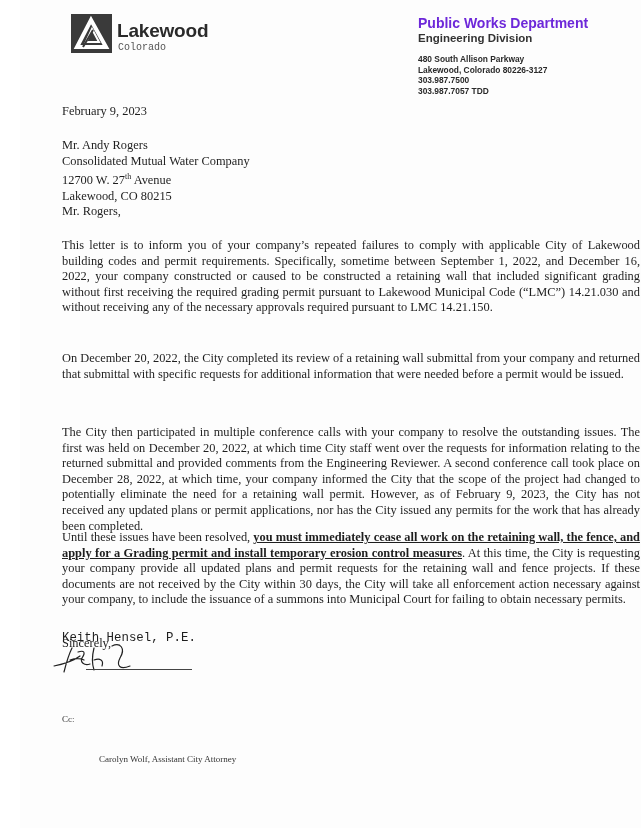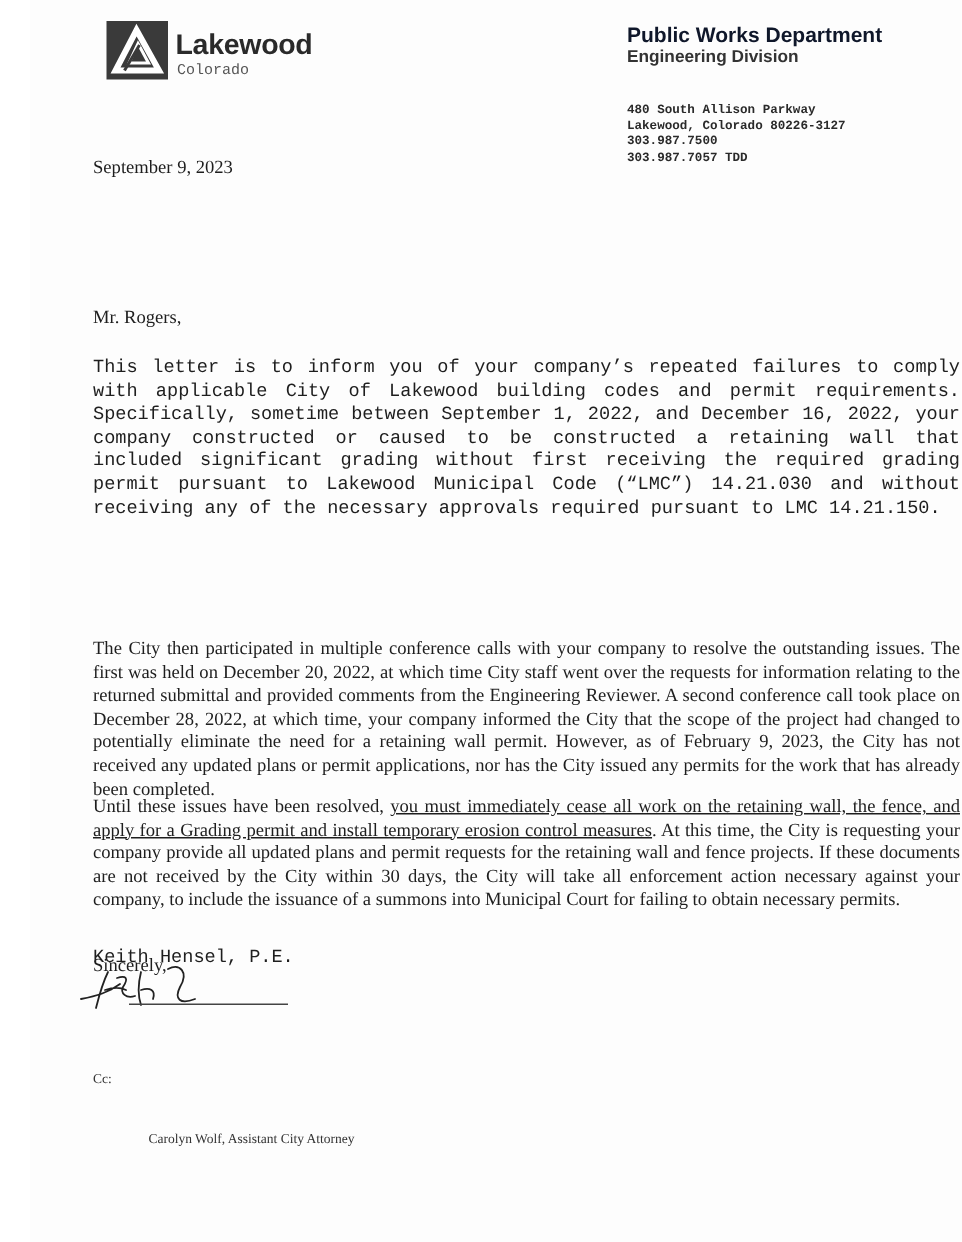--- a/index.html
+++ b/index.html
@@ -4,37 +4,37 @@
 <style>
   html, body { margin: 0; padding: 0; background: #ffffff; }
   body { width: 641px; height: 828px; position: relative; overflow: hidden; color: #1a1a1a; }
   .page { position: absolute; left: 0; top: 0; width: 641px; height: 828px; background: #fdfdfd; margin-left: 20px; }
 
   .logo { position: absolute; left: 51px; top: 14px; width: 41px; height: 39px; background: #3a3a3a; }
   .logo svg { position: absolute; left: 0; top: 0; }
   .brand-name { position: absolute; left: 97px; top: 20px; font-family: "Liberation Sans", sans-serif; font-weight: bold; font-size: 19px; color: #2a2a2a; letter-spacing: -0.2px; }
   .brand-sub { position: absolute; left: 98px; top: 42px; font-family: Liberation Mono, monospace; font-size: 10px; color: #555; }
 
-  .dept { position: absolute; left: 398px; top: 15px; font-family: "Liberation Sans", sans-serif; font-weight: bold; font-size: 14px; color: #0f172a; }
+  .dept { position: absolute; left: 398px; top: 15px; font-family: "Liberation Sans", sans-serif; font-weight: bold; font-size: 14px; color: #6d28d9; }
   .division { position: absolute; left: 398px; top: 32px; font-family: "Liberation Sans", sans-serif; font-weight: bold; font-size: 11.5px; color: #333; }
-  .addr { position: absolute; left: 398px; top: 68px; font-family: Liberation Mono, monospace; font-weight: bold; font-size: 8.4px; line-height: 10.5px; color: #2a2a2a; }
+  .addr { position: absolute; left: 398px; top: 54px; font-family: Liberation Sans, sans-serif; font-weight: bold; font-size: 8.4px; line-height: 10.5px; color: #2a2a2a; }
   .addr div { white-space: nowrap; }
 
   .serif { font-family: "Liberation Serif", serif; font-size: 12.4px; line-height: 15.6px; color: #1e1e1e; }
   .date { position: absolute; left: 42px; top: 104px; }
   .recipient { position: absolute; left: 42px; top: 138px; }
   .recipient sup { font-size: 8px; }
   .salutation { position: absolute; left: 42px; top: 204px; }
 
   .para { position: absolute; left: 42px; width: 578px; text-align: justify; }
-  .p1 { top: 238px; font-family: Liberation Mono, monospace; }
+  .p1 { top: 238px; }
   .p2 { top: 351px; }
   .p3 { top: 425px; }
   .p4 { top: 530px; }
-  .emph { font-weight: normal; text-decoration: underline; }
+  .emph { font-weight: bold; text-decoration: underline; }
 
   .closing { position: absolute; left: 42px; top: 636px; }
   .signature { position: absolute; left: 30px; top: 638px; }
   .sig-line { position: absolute; left: 66px; top: 669px; width: 106px; border-top: 1px solid #444; }
   .signer { position: absolute; left: 42px; top: 631px; font-family: Liberation Mono, monospace; }
   .signer-title { position: absolute; left: 42px; top: 684px; }
 
   .cc-label { position: absolute; left: 42px; top: 714px; font-family: "Liberation Serif", serif; font-size: 9px; color: #333; }
   .cc-value { position: absolute; left: 79px; top: 754px; font-family: "Liberation Serif", serif; font-size: 9px; color: #333; }
 
@@ -57,26 +57,33 @@
 
   <div class="dept">Public Works Department</div>
   <div class="division">Engineering Division</div>
   <div class="addr">
     <div>480 South Allison Parkway</div>
     <div>Lakewood, Colorado  80226-3127</div>
     <div>303.987.7500</div>
     <div>303.987.7057 TDD</div>
   </div>
 
-  <div class="serif date">September 9, 2023</div>
+  <div class="serif date">February 9, 2023</div>
 
+  <div class="serif recipient">
+    <div>Mr. Andy Rogers</div>
+    <div>Consolidated Mutual Water Company</div>
+    <div><span>12700 W. 27</span><sup>th</sup><span> Avenue</span></div>
+    <div>Lakewood, CO 80215</div>
+  </div>
 
   <div class="serif salutation">Mr. Rogers,</div>
 
   <div class="serif para p1">This letter is to inform you of your company’s repeated failures to comply with applicable City of Lakewood building codes and permit requirements.  Specifically, sometime between September 1, 2022, and December 16, 2022, your company constructed or caused to be constructed a retaining wall that included significant grading without first receiving the required grading permit pursuant to Lakewood Municipal Code (“LMC”) 14.21.030 and without receiving any of the necessary approvals required pursuant to LMC 14.21.150.</div>
+  <div class="serif para p2">On December 20, 2022, the City completed its review of a retaining wall submittal from your company and returned that submittal with specific requests for additional information that were needed before a permit would be issued.</div>
   <div class="serif para p3">The City then participated in multiple conference calls with your company to resolve the outstanding issues. The first was held on December 20, 2022, at which time City staff went over the requests for information relating to the returned submittal and provided comments from the Engineering Reviewer. A second conference call took place on December 28, 2022, at which time, your company informed the City that the scope of the project had changed to potentially eliminate the need for a retaining wall permit. However, as of February 9, 2023, the City has not received any updated plans or permit applications, nor has the City issued any permits for the work that has already been completed.</div>
   <div class="serif para p4"><span>Until these issues have been resolved, </span><span class="emph">you must immediately cease all work on the retaining wall, the fence, and  apply for a Grading permit and install temporary erosion control measures</span><span>.  At this time, the City is requesting your company provide all updated plans and permit requests for the retaining wall and fence projects.  If these documents are not received by the City within 30 days, the City will take all enforcement action necessary against your company, to include the issuance of a summons into Municipal Court for failing to obtain necessary permits.</span></div>
 
   <div class="serif closing">Sincerely,</div>
   <div class="signature">
     <svg width="150" height="40" viewBox="0 0 150 40">
       <path d="M4,28 C14,26 22,24 30,18 M22,10 C18,18 16,26 14,34 M20,22 C26,20 30,20 34,22 M28,14 C34,12 36,14 32,20 C30,24 34,28 40,26 M44,10 C42,18 42,26 44,32 M44,22 C50,20 54,22 52,28 M62,8 C70,4 76,10 70,20 C66,28 70,32 80,28" fill="none" stroke="#222" stroke-width="1.2" stroke-linecap="round"></path>
     </svg>
   </div>
   <div class="sig-line"></div>

